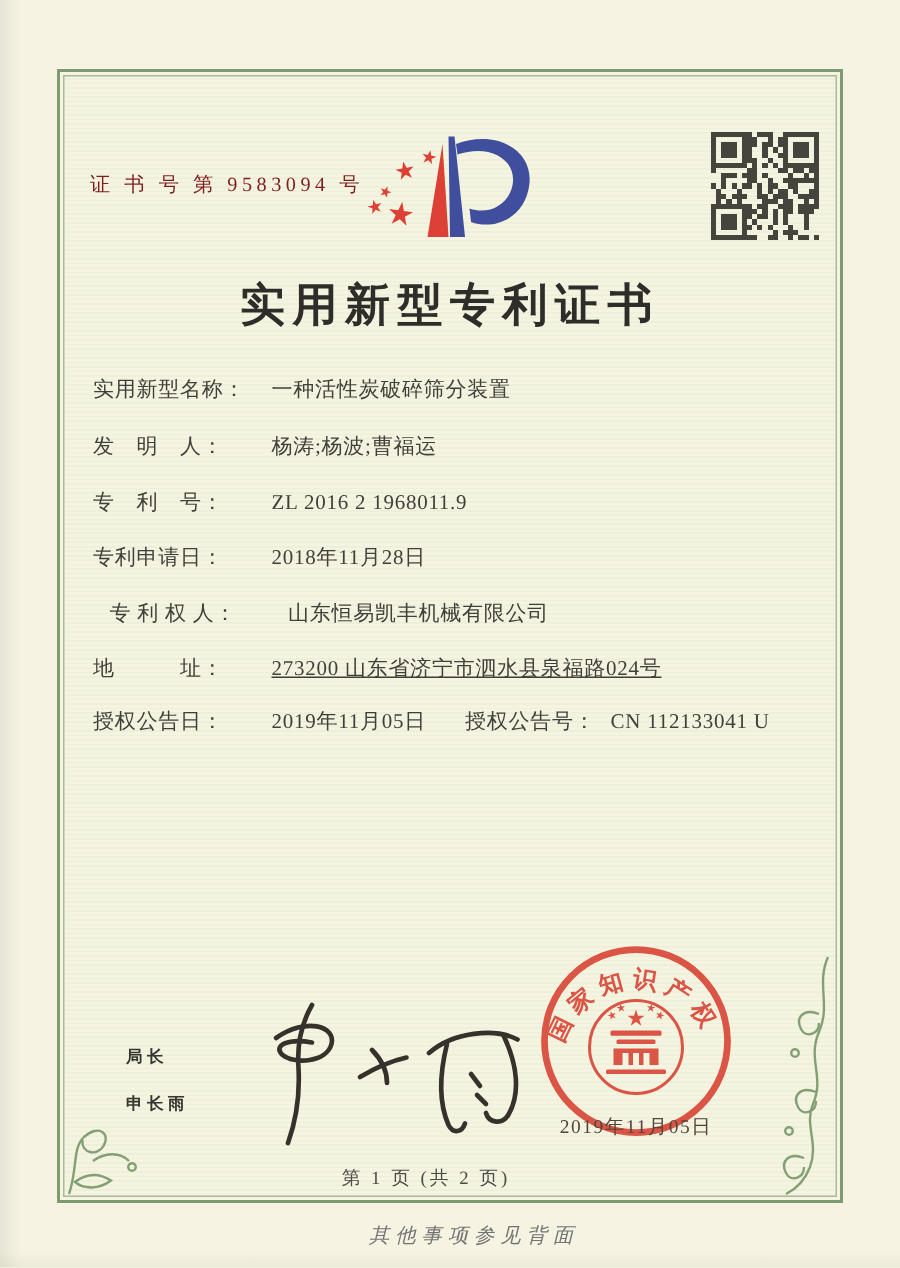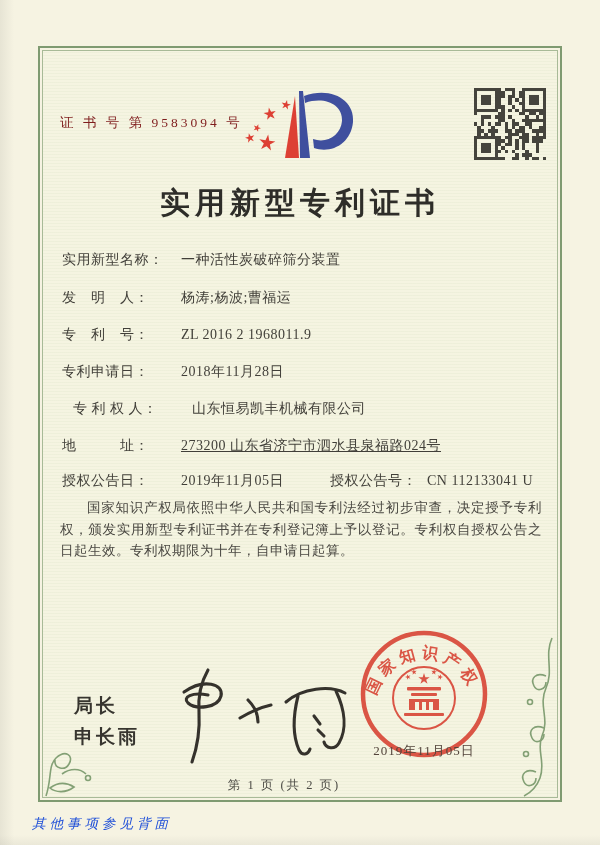--- a/index.html
+++ b/index.html
@@ -34,44 +34,44 @@
     position:absolute; left:0; width:600px; top:183px; text-align:center;
     font-size:30px; font-weight:bold; letter-spacing:5px; color:#2e2d29;
   }
   .field-row{ position:absolute; left:62px; font-size:14px; letter-spacing:.5px; color:#413f39; white-space:nowrap; }
   .field-label{ display:inline-block; min-width:112px; }
   .field-value{ margin-left:7px;text-align:center; }
   .row-0{ top:251px; } .row-1{ top:289px; } .row-2{ top:326px; }
   .row-3{ top:363px; } .row-4{ top:400px;margin-left:11px; } .row-5{ top:437px;text-decoration:underline; }
   .grant-row{ top:472px; }
   .grant-no-pair{ position:absolute; left:248px; top:0; white-space:nowrap; }
-  .grant-no-pair .field-label{ min-width:90px;margin-left:20px; }
+  .grant-no-pair .field-label{ min-width:90px; }
   .paragraphs{
     position:absolute; left:60px; top:497px; width:482px;
     font-size:13.5px; line-height:21.5px; color:#4a4842; text-align:justify;
   }
   .paragraphs p{ text-indent:2em; letter-spacing:.5px; }
   .signer{
-    position:absolute; left:74px; top:690px;
+    position:absolute; left:84px; top:690px;
     font-family:"Liberation Sans","DejaVu Sans",sans-serif;
-    font-size:19px; font-weight:bold; letter-spacing:3px; color:#37352f; line-height:31px;
+    font-size:11px; font-weight:bold; letter-spacing:3px; color:#37352f; line-height:31px;
   }
   .signature{ position:absolute; left:168px; top:662px; width:190px; height:108px; }
   .seal{ position:absolute; left:358px; top:628px; width:132px; height:132px; opacity:.93; }
   .seal-date{
     position:absolute; left:354px; top:742px; width:140px; text-align:center;
     font-size:13px; letter-spacing:1px; color:#53453c;
   }
   .page-info{
     position:absolute; left:0; width:568px; top:777px; text-align:center;
     font-size:12.5px; letter-spacing:2px; color:#4c4b45;
   }
   .back-note{
-    position:absolute; left:0; width:600px; top:815px; 
-    font-size:13.5px; letter-spacing:4px; color:#1d4ed8; font-style:italic;padding-left:32px;
+    position:absolute; left:0; width:600px; top:815px; text-align:center;
+    font-size:13.5px; letter-spacing:4px; color:#737373; font-style:italic;padding-left:32px;
   }
   .ornament{ position:absolute; pointer-events:none; }
   .orn-bl{ left:42px; top:726px; width:62px; height:72px; }
   .orn-br{ left:506px; top:636px; width:54px; height:162px; }
 </style>
 </head>
 <body>
 
 <div class="frame">
   <div class="frame-inner"></div>
@@ -365,21 +365,20 @@
   <span class="field-label">地　　　址：</span><span class="field-value">273200 山东省济宁市泗水县泉福路024号</span>
 </div>
 <div class="field-row grant-row">
   <span class="field-label">授权公告日：</span><span class="field-value">2019年11月05日</span>
   <span class="grant-no-pair">
     <span class="field-label">授权公告号：</span><span class="field-value">CN 112133041 U</span>
   </span>
 </div>
 
 <div class="paragraphs">
-  <p>国家知识产权局依照中华人民共和国专利法经过初步审查，决定授予专利权，颁发实用新型专利证书并在专利登记簿上予以登记。专利权自授权公告之日起生效。专利权期限为十年，自申请日起算。</p>
 </div>
 
 <div class="signer">
   <div>局长</div>
   <div>申长雨</div>
 </div>
 
 <svg class="signature" viewBox="0 0 190 108">
   <g fill="none" stroke="#35322c" stroke-width="3.1" stroke-linecap="round">
     <path d="M 40,8 C 32,22 30,36 31,50 C 32,68 29,86 24,100"></path>

